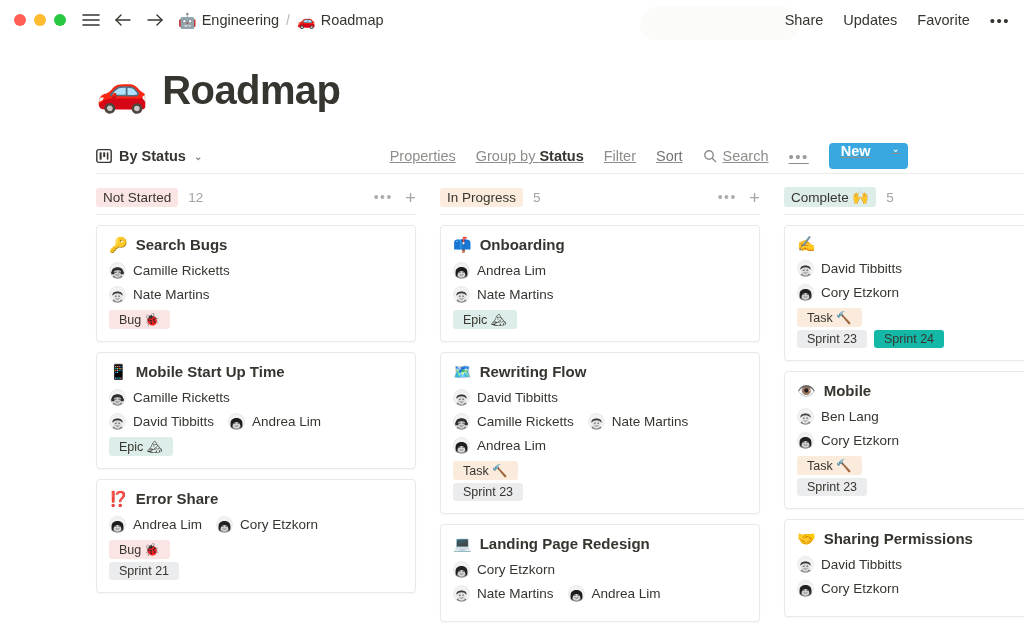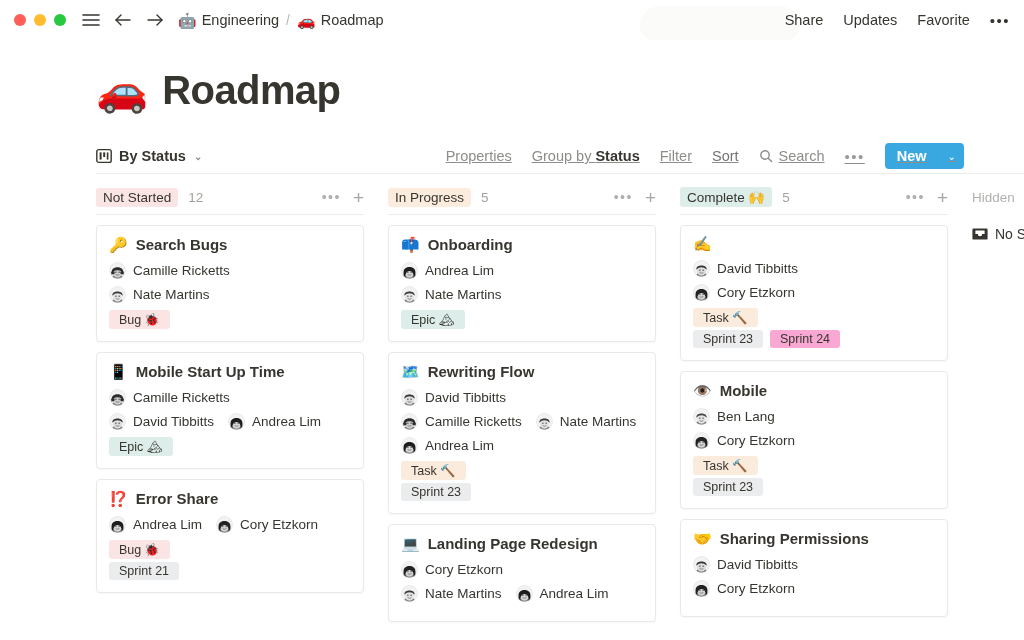--- a/index.html
+++ b/index.html
@@ -70,21 +70,21 @@
   }
   .page-emoji { font-size: 42px; line-height: 1; }
   .page-title {
     font-size: 40px; font-weight: bold; color: #37352f;
     letter-spacing: -0.6px;
   }
 
   
   .viewbar {
     margin: 26px 0 0 96px;
-    padding-right: 60px;
+    padding-right: 116px;
     height: 34px;
     display: flex; align-items: center;
     position: relative;
     gap: 10px;
   }
   .view-tab {
     display: flex; align-items: center; gap: 7px;
     font-size: 14.5px; font-weight: bold; color: #37352f;
   }
   .board-icon { width: 16px; height: 16px; display: block; }
@@ -95,21 +95,21 @@
     display: flex; align-items: center; gap: 20px;
     font-size: 14.5px; color: #8e8d8a; text-decoration: underline;
   }
   .viewbar-right .grp { color: #8e8d8a; }
   .viewbar-right .grp b { color: #37352f; font-weight: bold; }
   .viewbar-right .sort { color: #737373; }
   .search-wrap { display: flex; align-items: center; gap: 6px; }
   .search-wrap svg { display: block; }
   .vb-dots { letter-spacing: 1.5px; font-size: 15px; color: #9b9a97; }
   .new-btn {
-    display: flex; align-items: center;
+    display: flex; align-items: flex-start;
     background: #3aa8e0; color: #fff; border-radius: 4px;
     height: 26px; font-size: 14.5px; font-weight: bold;
     overflow: hidden;
   }
   .new-btn .lbl { display: flex; align-items: center; padding: 0 12px; }
   .new-btn .div { width: 1px; background: rgba(255,255,255,0.45); }
   .new-btn .cv { display: flex; align-items: center; padding: 0 8px; font-size: 10px; font-weight: normal;}
 
   .hr {
     margin-left: 96px; margin-right: 0;
@@ -118,21 +118,21 @@
 
   
   .board {
     display: flex;
     padding-left: 96px;
     margin-top: 0;
     gap: 24px;
     height: 452px;
     overflow: hidden;
   }
-  .col { width: 268px; flex: none; display: flex; flex-direction: column; }
+  .col { width: 320px; flex: none; display: flex; flex-direction: column; }
   .col.hidden-col { width: 120px; }
 
   .col-head {
     height: 40px;
     display: flex; align-items: center;
     padding-top: 6px;
   }
   .chip {
     font-size: 13.5px; border-radius: 3px; padding: 2px 7px;
     color: #37352f; white-space: nowrap;
@@ -826,21 +826,21 @@
                   </svg>
                 </span>
                 <span class="pname">Cory Etzkorn</span>
               </span>
             </div>
             <div class="tag-row">
               <span class="tag" style="background:#faebdd">Task 🔨</span>
             </div>
             <div class="tag-row">
               <span class="tag" style="background:#ebeced">Sprint 23</span>
-              <span class="tag" style="background:#f9a8d4">Sprint 24</span>
+              <span class="tag" style="background:#14b8a6">Sprint 24</span>
             </div>
           </div>
           <div class="card">
             <div class="card-title">
               <span class="card-emoji">👁️</span>
               <span>Mobile</span>
             </div>
             <div class="person-row">
               <span class="person">
                 <span>

